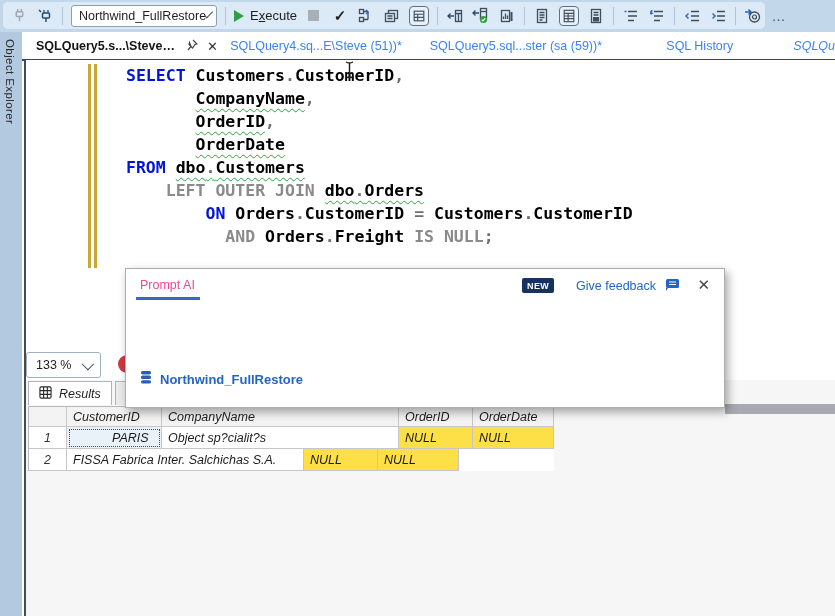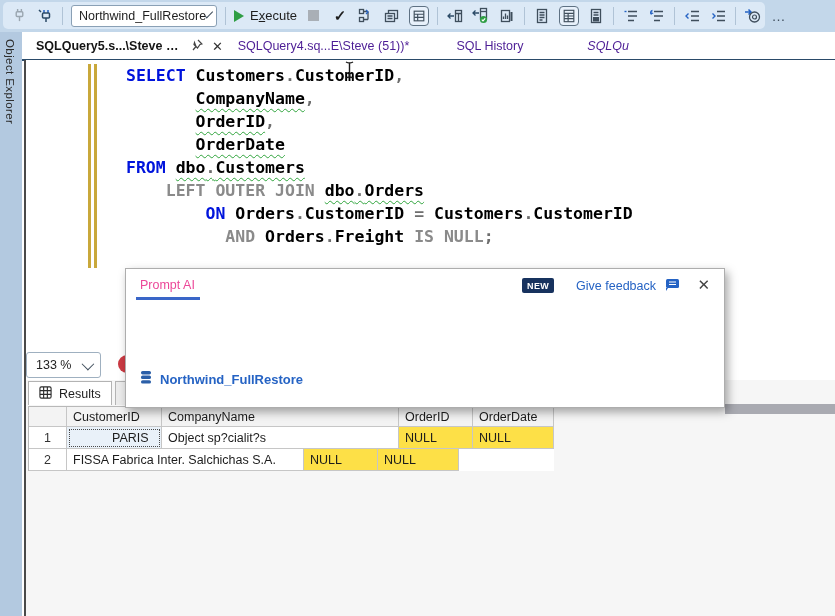--- a/index.html
+++ b/index.html
@@ -22,21 +22,21 @@
   .execute{display:flex;gap:6px;align-items:center;font-size:13px;color:#1e1e1e;flex:0 0 auto;}
   .play{width:0;height:0;border-left:10px solid #2f9e44;border-top:6px solid transparent;border-bottom:6px solid transparent;}
   .mn{text-decoration:underline;}
   .stop-sq{width:11px;height:11px;background:#a9afb6;}
   .check{font-size:15px;font-weight:700;color:#1e1e1e;}
   .dots{font-size:14px;color:#3f4e5c;letter-spacing:1px;}
   
   .tabbar{position:absolute;left:22px;top:32px;width:813px;height:28px;display:flex;align-items:stretch;}
   .tabline{position:absolute;left:22px;top:59px;width:813px;height:2px;background:#2a4a69;}
   .tab{height:28px;display:flex;align-items:center;justify-content:center;font-size:12.5px;
-       color:#4c1d95;box-sizing:border-box;white-space:nowrap;overflow:hidden;}
+       color:#3b82f6;box-sizing:border-box;white-space:nowrap;overflow:hidden;}
   .tab.active{background:#fff;color:#141414;font-weight:700;justify-content:flex-start;padding:0 9px;gap:9px;}
   .tab .x{font-weight:400;color:#333;font-size:13px;}
   
   .oe-strip{position:absolute;left:0;top:32px;width:22px;height:584px;background:#b3c9e0;}
   .oe-label{writing-mode:vertical-rl;font-size:11.5px;color:#2d2d2d;margin:7px 0 0 4px;letter-spacing:.4px;}
   .doc-border{position:absolute;left:24px;top:60px;width:2px;height:556px;background:#4a4a4a;}
   
   .editor{position:absolute;left:26px;top:60px;width:809px;height:320px;background:#fff;}
   .change-bar{position:absolute;left:62px;top:4px;width:9px;height:204px;box-sizing:border-box;
        border-left:3px solid #c9a83b;border-right:3px solid #c9a83b;}
@@ -46,21 +46,21 @@
   .gk{color:#8a8a8a;}
   .pn{color:#6e6e6e;}
   .sq{text-decoration-line:underline;text-decoration-style:wavy;text-decoration-color:#2fa43c;
       text-decoration-thickness:1px;text-underline-offset:4px;}
   .ibeam{position:absolute;left:317px;top:0px;z-index:2;}
   .zoom-ctl{position:absolute;left:0px;top:292px;width:75px;height:26px;background:#fff;
        border:1px solid #9fb0c0;border-radius:3px;display:flex;align-items:center;justify-content:space-between;
        padding:0 9px;font-size:12.5px;color:#222;box-sizing:border-box;}
   .red-dot{position:absolute;left:118px;top:355px;width:18px;height:18px;border-radius:50%;background:#cb3a43;z-index:1;}
   
-  .results{position:absolute;left:26px;top:380px;width:809px;height:236px;background:#f6f6f6;}
+  .results{position:absolute;left:26px;top:380px;width:809px;height:236px;background:#f6f6f6;font-style:italic;}
   .res-tabs{position:absolute;left:2px;top:1px;height:24px;display:flex;gap:3px;}
   .res-tab{display:flex;align-items:center;gap:7px;padding:0 10px;font-size:12.5px;color:#1e1e1e;
        background:#ebebeb;border:1px solid #b3b3b3;border-bottom:none;box-sizing:border-box;}
   .res-tab.active{background:#fff;}
   .grid{position:absolute;left:2px;top:26px;border:1px solid #b8b8b8;border-right:none;border-bottom:none;
        font-size:12.5px;color:#1c1c1c;background:#fff;}
   .grow{display:flex;}
   .gcell{box-sizing:border-box;border-right:1px solid #c6c6c6;border-bottom:1px solid #c6c6c6;
        padding:0 6px;display:flex;align-items:center;overflow:hidden;white-space:nowrap;}
   .ghead .gcell{background:#f3f3f3;height:20px;}
@@ -235,20 +235,23 @@
     <span>
       <svg width="12" height="12" viewBox="0 0 12 12" fill="none" stroke="#444" stroke-width="1.2">
           <path d="M7 1l4 4-2 .5L6.5 9 5 7.5 2 11M5 7.5L3 5.5l.5-2z"></path>
         </svg>
     </span>
     <span class="x">✕</span>
   </div>
   <div class="tab" style="width:183px;">
     <span>SQLQuery4.sq...E\Steve (51))*</span>
   </div>
+  <div class="tab" style="width:228px;">
+    <span>SQLQuery5.sql...ster (sa (59))*</span>
+  </div>
   <div class="tab" style="width:150px;">
     <span>SQL History</span>
   </div>
   <div class="tab" style="width:64px;justify-content:flex-end;font-style:italic;">
     <span>SQLQu</span>
   </div>
 </div>
 <div class="tabline"></div>
 
 <div class="oe-strip">

